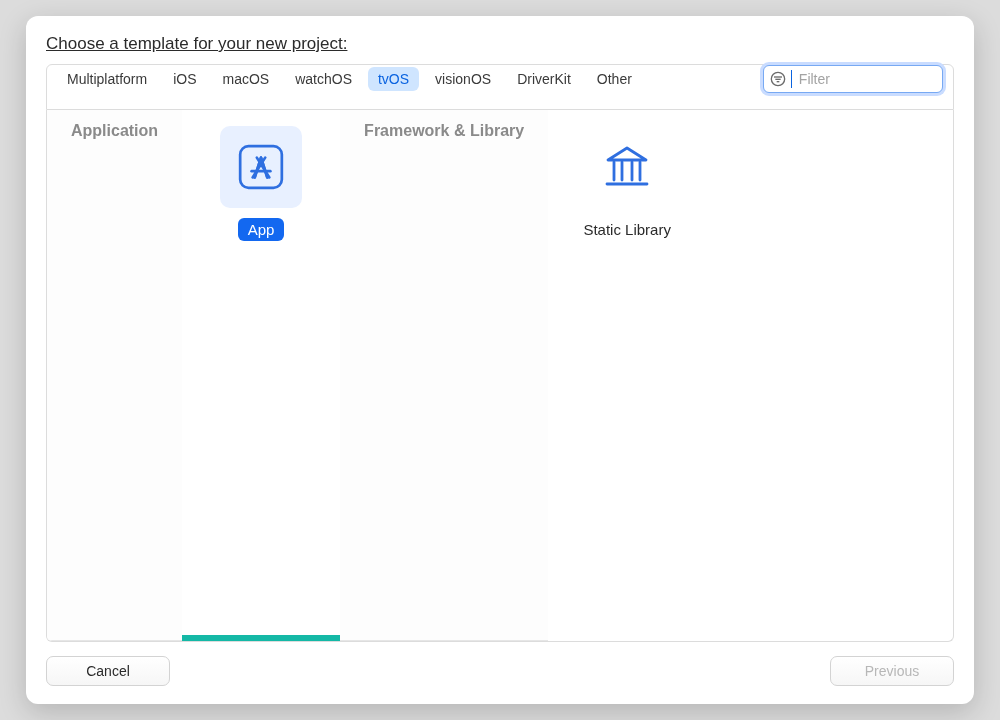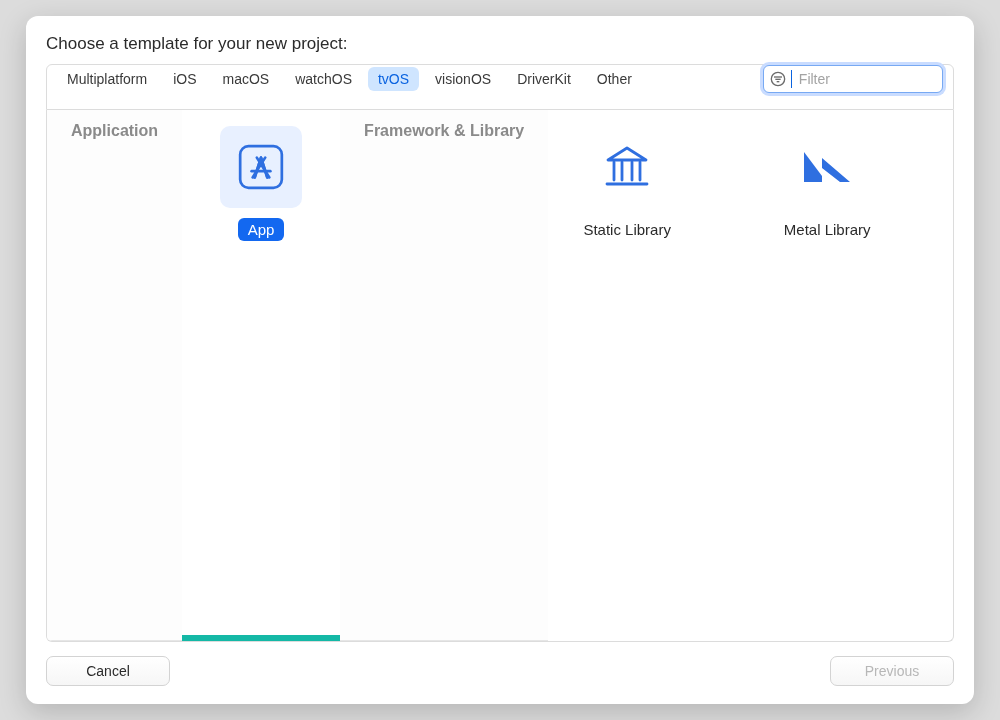--- a/index.html
+++ b/index.html
@@ -22,20 +22,21 @@
     box-shadow: 0 8px 28px rgba(0,0,0,.18);
     display: flex;
     flex-direction: column;
     padding: 0;
   }
   .title {
     font-size: 17px;
     color: #2b2b2b;
     padding: 18px 4px 10px 20px;
     font-weight: 400;
+    text-decoration: underline;
   }
   .topbar {
     display: flex;
     align-items: center;
     margin: 0 20px;
     border: 1px solid #dcdcdc;
     border-radius: 6px 6px 0 0;
     padding: 6px 10px 22px 10px;
     height: 46px;
     background: #fff;
@@ -237,28 +238,20 @@
             <line x1="12" y1="18" x2="12" y2="36"></line>
             <line x1="20" y1="18" x2="20" y2="36"></line>
             <line x1="30" y1="18" x2="30" y2="36"></line>
             <line x1="38" y1="18" x2="38" y2="36"></line>
             <line x1="5" y1="40" x2="45" y2="40"></line>
           </svg>
         </div>
         <div class="tmpl-label">Static Library</div>
       </div>
 
-      <div class="template">
-        <div class="icon-tile">
-          <svg width="54" height="42" viewBox="0 0 54 42" fill="currentColor">
-            <path d="M4 36 L4 6 L22 30 L22 12 L50 36 L40 36 L22 22 L22 36 Z"></path>
-          </svg>
-        </div>
-        <div class="tmpl-label">Metal Library</div>
-      </div>
 
     </div>
 
   </div>
 
   <div class="footer">
     <button class="btn">Cancel</button>
     <div class="spacer"></div>
     <button class="btn disabled">Previous</button>
   </div>

